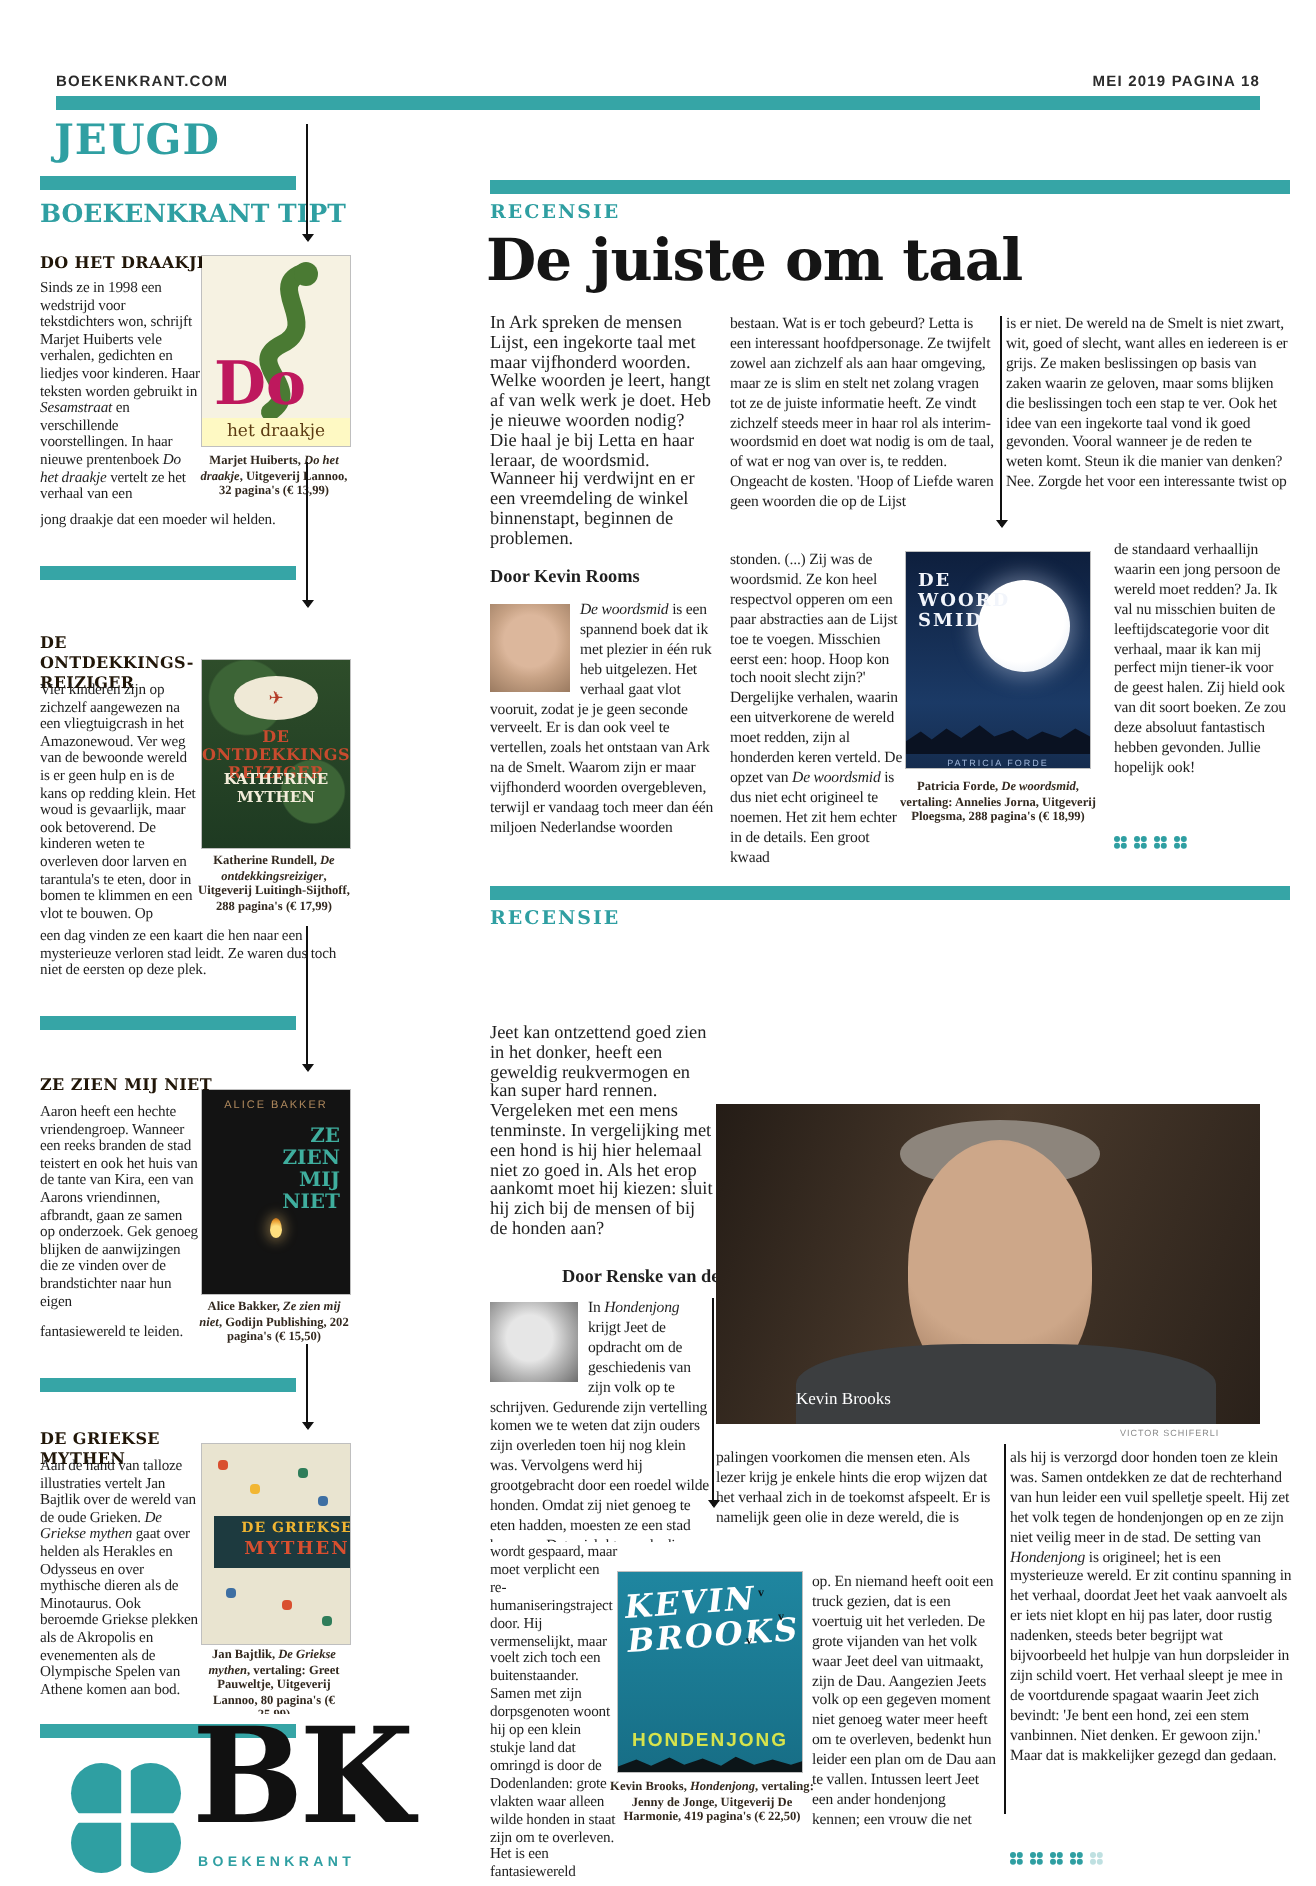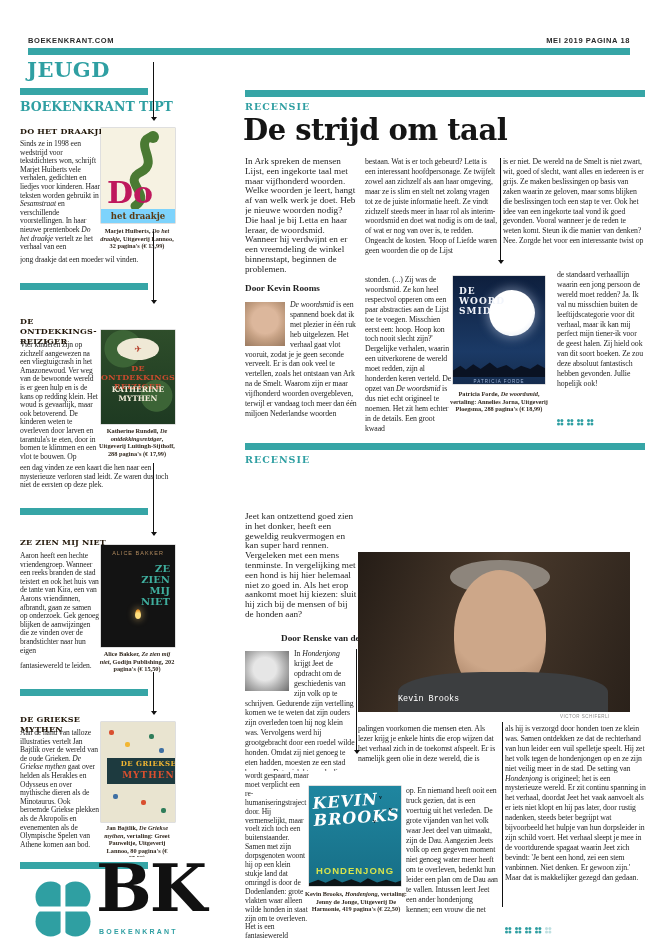--- a/index.html
+++ b/index.html
@@ -36,35 +36,35 @@
   .photo-renske{float:left;width:44px;height:40px;margin:2px 5px 2px 0;
     background:radial-gradient(circle at 45% 45%,#e6e6e6 0 35%,#b5b5b5 60%,#6e6e6e 100%);}
   .photo-kevin{position:absolute;left:358px;top:552px;width:272px;height:160px;
     background:linear-gradient(110deg,#241c16 0%,#4a3a2c 45%,#2a211a 100%);overflow:hidden;}
   .photo-kevin .face{position:absolute;left:96px;top:18px;width:92px;height:128px;
     border-radius:50% 50% 45% 45%;background:radial-gradient(circle at 50% 40%,#cda789 0 55%,#a98367 85%,#7c5d46 100%);}
   .photo-kevin .hair{position:absolute;left:92px;top:8px;width:100px;height:34px;
     border-radius:50%;background:#8d857c;}
   .photo-kevin .shoulders{position:absolute;left:40px;top:120px;width:210px;height:50px;
     border-radius:40% 40% 0 0;background:#3c3e40;}
-  .photo-label{position:absolute;color:#fff;font-size:8.5px;font-family:Liberation Mono, monospace;padding-left:32px;}
+  .photo-label{position:absolute;color:#fff;font-size:8.5px;font-family:Liberation Serif, serif;padding-left:32px;}
   .credit{font-family:"Liberation Sans",sans-serif;font-size:4.5px;letter-spacing:.5px;
           color:#8a8a8a;}
   
   .clover{display:inline-block;width:3.4px;height:3.4px;border-radius:50%;
           margin:0 6.5px 0 0;vertical-align:middle;}
   .clover.on{background:#2f9fa2;box-shadow:3.4px 0 0 #2f9fa2,0 3.4px 0 #2f9fa2,3.4px 3.4px 0 #2f9fa2;}
   .clover.off{background:#bfe0e1;box-shadow:3.4px 0 0 #bfe0e1,0 3.4px 0 #bfe0e1,3.4px 3.4px 0 #bfe0e1;}
   
   .cover{position:absolute;overflow:hidden;box-shadow:0 0 0 .5px rgba(0,0,0,.25);}
   .cover1{background:#f6f2e2;}
   .c1-do{position:absolute;left:6px;bottom:16px;font-family:"DejaVu Serif",serif;
          font-weight:bold;font-size:30px;color:#be185d;line-height:28px;}
-  .c1-band{position:absolute;left:0;bottom:0;width:100%;height:14px;background:#7dd3fc;
-           color:#5b3a12;font-family:"DejaVu Serif",serif;font-weight:bold;font-size:8.5px;
+  .c1-band{position:absolute;left:0;bottom:0;width:100%;height:14px;background:#fef9c3;
+           color:#5b3a12;font-family:"DejaVu Serif",serif;font-weight:normal;font-size:8.5px;
            text-align:center;line-height:14px;}
   .cover2{background:radial-gradient(circle at 30% 20%,#3c6436 0 20%,transparent 21%),
           radial-gradient(circle at 75% 70%,#3c6436 0 18%,transparent 19%),
           linear-gradient(#2e4d2a,#1e3a22);}
   .c2-oval{position:absolute;left:16px;top:8px;width:42px;height:22px;border-radius:50%;
            background:#efe9d6;text-align:center;font-size:9px;line-height:22px;color:#b33a26;}
   .c2-title{position:absolute;left:0;top:34px;width:100%;text-align:center;
             font-family:"DejaVu Serif",serif;font-weight:bold;font-size:8px;line-height:9px;
             color:#c84b2e;letter-spacing:.3px;}
   .c2-author{position:absolute;left:0;top:56px;width:100%;text-align:center;
@@ -131,21 +131,21 @@
   <div class="abs sb-body" style="left:20px;top:140px;width:80px;height:115px;">Sinds ze in 1998 een wedstrijd voor tekstdichters won, schrijft Marjet Huiberts vele verhalen, gedichten en liedjes voor kinderen. Haar teksten worden gebruikt in <em>Sesamstraat</em> en verschillende voorstellingen. In haar nieuwe prentenboek <em>Do het draakje</em> vertelt ze het verhaal van een</div>
   <div class="cover cover1" style="left:101px;top:128px;width:74px;height:95px;">
     <svg width="74" height="95" style="position:absolute;left:0;top:0;">
       <path d="M52 8 C30 14 60 34 40 44 C20 54 52 66 34 78" stroke="#4a7a33" stroke-width="9" fill="none" stroke-linecap="round"></path>
       <circle cx="52" cy="9" r="6" fill="#4a7a33"></circle>
     </svg>
     <div class="c1-do">Do</div>
     <div class="c1-band">het draakje</div>
   </div>
   <div class="abs caption" style="left:98px;top:227px;width:78px;height:26px;">Marjet Huiberts, <em>Do het draakje</em>, Uitgeverij Lannoo, 32 pagina's (€ 13,99)</div>
-  <div class="abs sb-body" style="left:20px;top:256px;width:150px;height:20px;">jong draakje dat een moeder wil vinden.</div>
+  <div class="abs sb-body" style="left:20px;top:256px;width:150px;height:20px;">jong draakje dat een moeder wil helden.</div>
   <div class="bar" style="left:20px;top:283px;width:128px;"></div>
 
   <div class="abs sb-head" style="left:20px;top:316px;width:92px;">DE ONTDEKKINGS-REIZIGER</div>
   <div class="abs sb-body" style="left:20px;top:341px;width:80px;height:122px;">Vier kinderen zijn op zichzelf aangewezen na een vliegtuigcrash in het Amazonewoud. Ver weg van de bewoonde wereld is er geen hulp en is de kans op redding klein. Het woud is gevaarlijk, maar ook betoverend. De kinderen weten te overleven door larven en tarantula's te eten, door in bomen te klimmen en een vlot te bouwen. Op</div>
   <div class="cover cover2" style="left:101px;top:330px;width:74px;height:94px;">
     <div class="c2-oval">✈</div>
     <div class="c2-title">DE ONTDEKKINGS-REIZIGER</div>
     <div class="c2-author">KATHERINE MYTHEN</div>
   </div>
   <div class="abs caption" style="left:98px;top:427px;width:78px;height:33px;">Katherine Rundell, <em>De ontdekkingsreiziger</em>, Uitgeverij Luitingh-Sijthoff, 288 pagina's (€ 17,99)</div>
@@ -191,21 +191,21 @@
   <div class="bk-letters" style="left:96px;top:858px;">BK</div>
   <div class="bk-name" style="left:99px;top:928px;">BOEKENKRANT</div>
 
   <div class="varrow head" style="left:153px;top:62px;height:58px;"></div>
   <div class="varrow head" style="left:153px;top:231px;height:72px;"></div>
   <div class="varrow head" style="left:153px;top:463px;height:72px;"></div>
   <div class="varrow head" style="left:153px;top:672px;height:42px;"></div>
 
   <div class="bar" style="left:245px;top:90px;width:400px;"></div>
   <div class="abs rec-label" style="left:245px;top:101px;">RECENSIE</div>
-  <div class="abs headline" style="left:243px;top:113px;">De strijd om taal</div>
+  <div class="abs headline" style="left:243px;top:113px;">De juiste om taal</div>
 
   <div class="abs intro" style="left:245px;top:157px;width:112px;height:122px;">In Ark spreken de mensen Lijst, een ingekorte taal met maar vijfhonderd woorden. Welke woorden je leert, hangt af van welk werk je doet. Heb je nieuwe woorden nodig? Die haal je bij Letta en haar leraar, de woordsmid. Wanneer hij verdwijnt en er een vreemdeling de winkel binnenstapt, beginnen de problemen.</div>
   <div class="abs byline" style="left:245px;top:283px;">Door Kevin Rooms</div>
 
   <div class="abs body-txt" style="left:245px;top:300px;width:112px;height:140px;">
     <span class="photo-ellen"></span>
     <span><em>De woordsmid</em> is een spannend boek dat ik met plezier in één ruk heb uitgelezen. Het verhaal gaat vlot vooruit, zodat je je geen seconde verveelt. Er is dan ook veel te vertellen, zoals het ontstaan van Ark na de Smelt. Waarom zijn er maar vijfhonderd woorden overgebleven, terwijl er vandaag toch meer dan één miljoen Nederlandse woorden</span>
   </div>
 
   <div class="abs body-txt" style="left:365px;top:157px;width:133px;height:118px;">bestaan. Wat is er toch gebeurd? Letta is een interessant hoofdpersonage. Ze twijfelt zowel aan zichzelf als aan haar omgeving, maar ze is slim en stelt net zolang vragen tot ze de juiste informatie heeft. Ze vindt zichzelf steeds meer in haar rol als interim-woordsmid en doet wat nodig is om de taal, of wat er nog van over is, te redden. Ongeacht de kosten. 'Hoop of Liefde waren geen woorden die op de Lijst</div>

